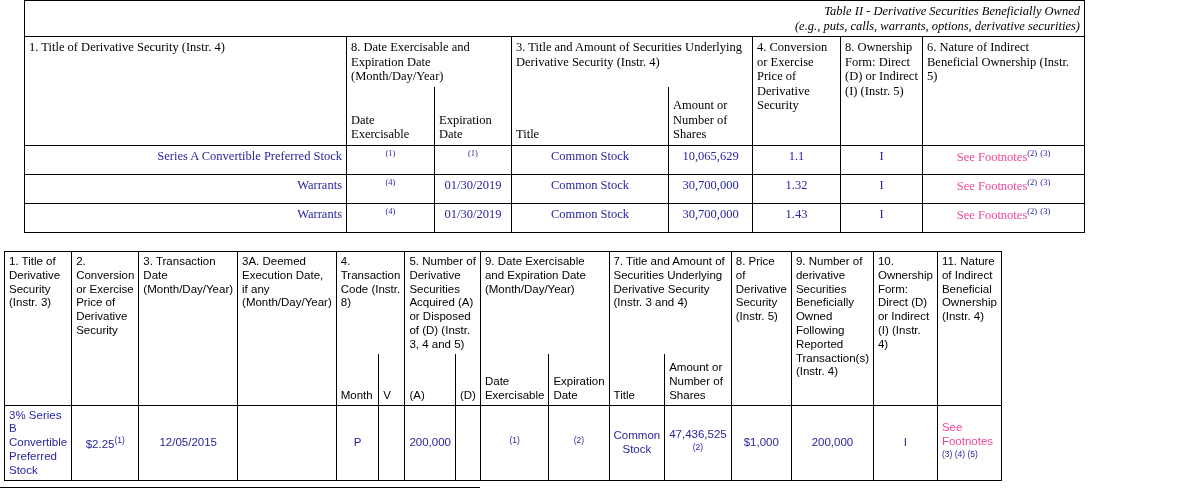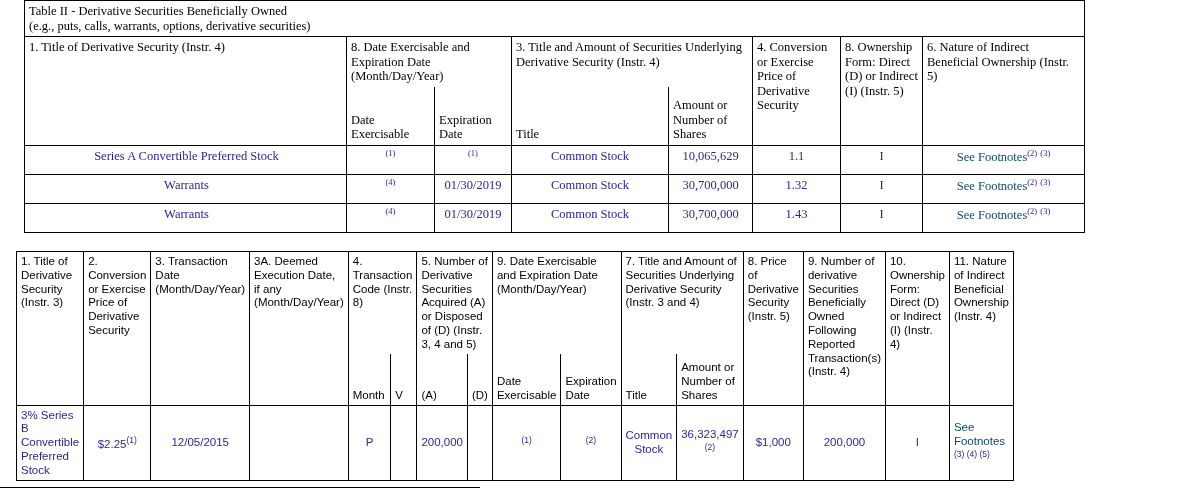--- a/index.html
+++ b/index.html
@@ -30,57 +30,58 @@
   }
   table.doc td, table.doc th {
     border: 1px solid #000000;
     vertical-align: top;
     padding: 3px 4px;
     font-weight: normal;
     font-size: 12.5px;
     line-height: 1.16;
   }
   .title-cell {
-    text-align: left;
+    text-align: right;
     font-weight: bold;
     font-size: 13.5px;
     padding: 4px 4px 5px 4px;
     line-height: 1.22;
+    font-style: italic;
   }
   .hdr {
     font-size: 12.5px;
   }
   .no-top { border-top: 0 !important; margin-left: 35px; }
   .no-bottom { border-bottom: 0 !important; }
   .ctr { text-align: center; }
   .blue {
     color: #27269e;
   }
   .blue-link {
-    color: #0c4a6e;
+    color: #ec4899;
   }
   .sup {
     font-size: 8.5px;
     vertical-align: super;
     color: #27269e;
   }
   .datarow td {
     height: 22px;
     vertical-align: middle;
     font-size: 12.5px;
     padding-top: 2px;
     padding-bottom: 2px;
   }
-  .datarow td.lft { text-align: center; padding-left: 6px;}
+  .datarow td.lft { text-align: right; padding-left: 6px;}
   .datarow td.ctr { text-align: center; }
 
   
   .tbl1-wrap {
     position: absolute;
-    left: 16px;
+    left: 4px;
     top: 251px;
     width: 955px;
   }
   table.doc2 {
     border-collapse: collapse;
     table-layout: fixed;
     font-family: "Liberation Sans", sans-serif;
   }
   table.doc2 td {
     border: 1px solid #000000;
@@ -226,21 +227,21 @@
         <td class="mid cellctr"><span class="blue">$2.25</span><span class="sup">(1)</span></td>
         <td class="mid cellctr blue">12/05/2015</td>
         <td class="mid cellctr blue"></td>
         <td class="mid cellctr blue">P</td>
         <td class="mid cellctr blue"></td>
         <td class="mid cellctr blue">200,000</td>
         <td class="mid cellctr blue"></td>
         <td class="mid cellctr"><span class="blue"></span><span class="sup">(1)</span></td>
         <td class="mid cellctr"><span class="blue"></span><span class="sup">(2)</span></td>
         <td class="mid cellctr blue">Common Stock</td>
-        <td class="mid cellctr"><span class="blue">36,323,497</span><br><span class="sup">(2)</span></td>
+        <td class="mid cellctr"><span class="blue">47,436,525</span><br><span class="sup">(2)</span></td>
         <td class="mid cellctr blue">$1,000</td>
         <td class="mid cellctr blue">200,000</td>
         <td class="mid cellctr blue">I</td>
         <td class="mid blue"><span class="blue-link">See Footnotes</span><br><span class="sup">(3) (4) (5)</span></td>
       </tr>
     </tbody>
   </table>
 </div>
 
 <div class="footer-line"></div>

